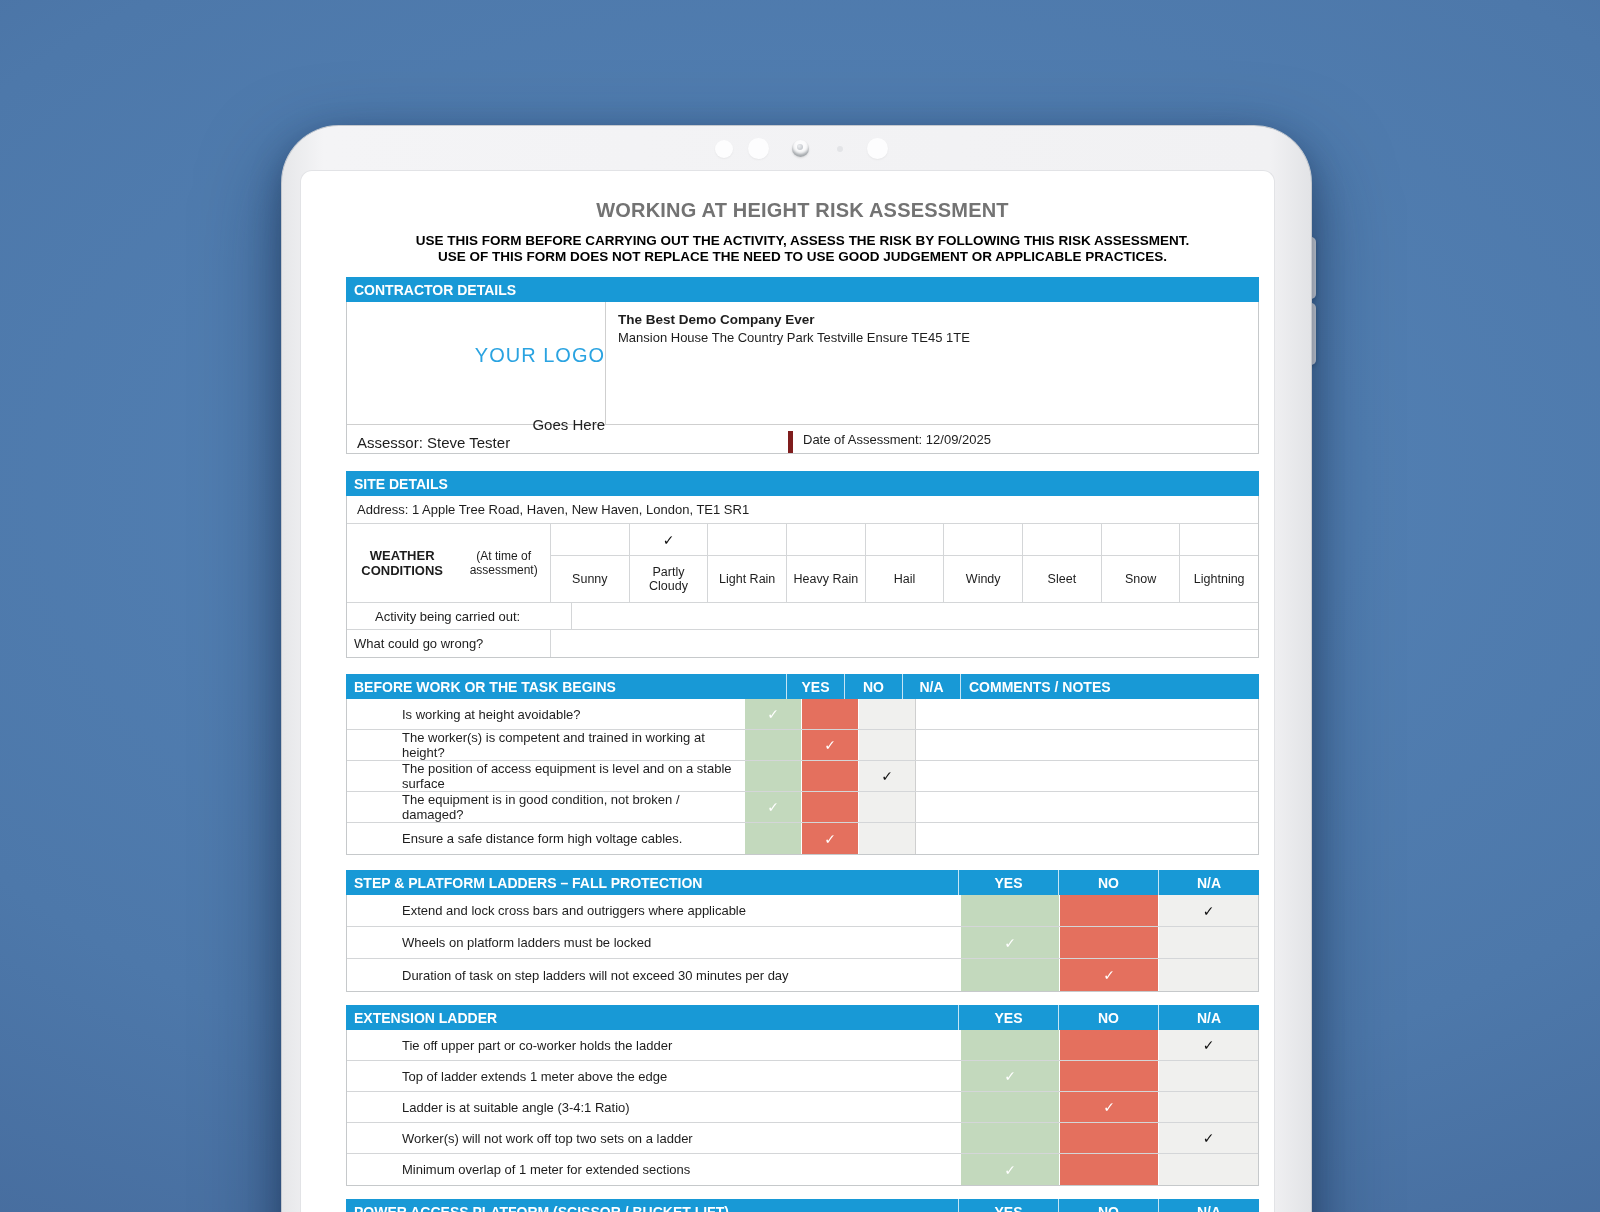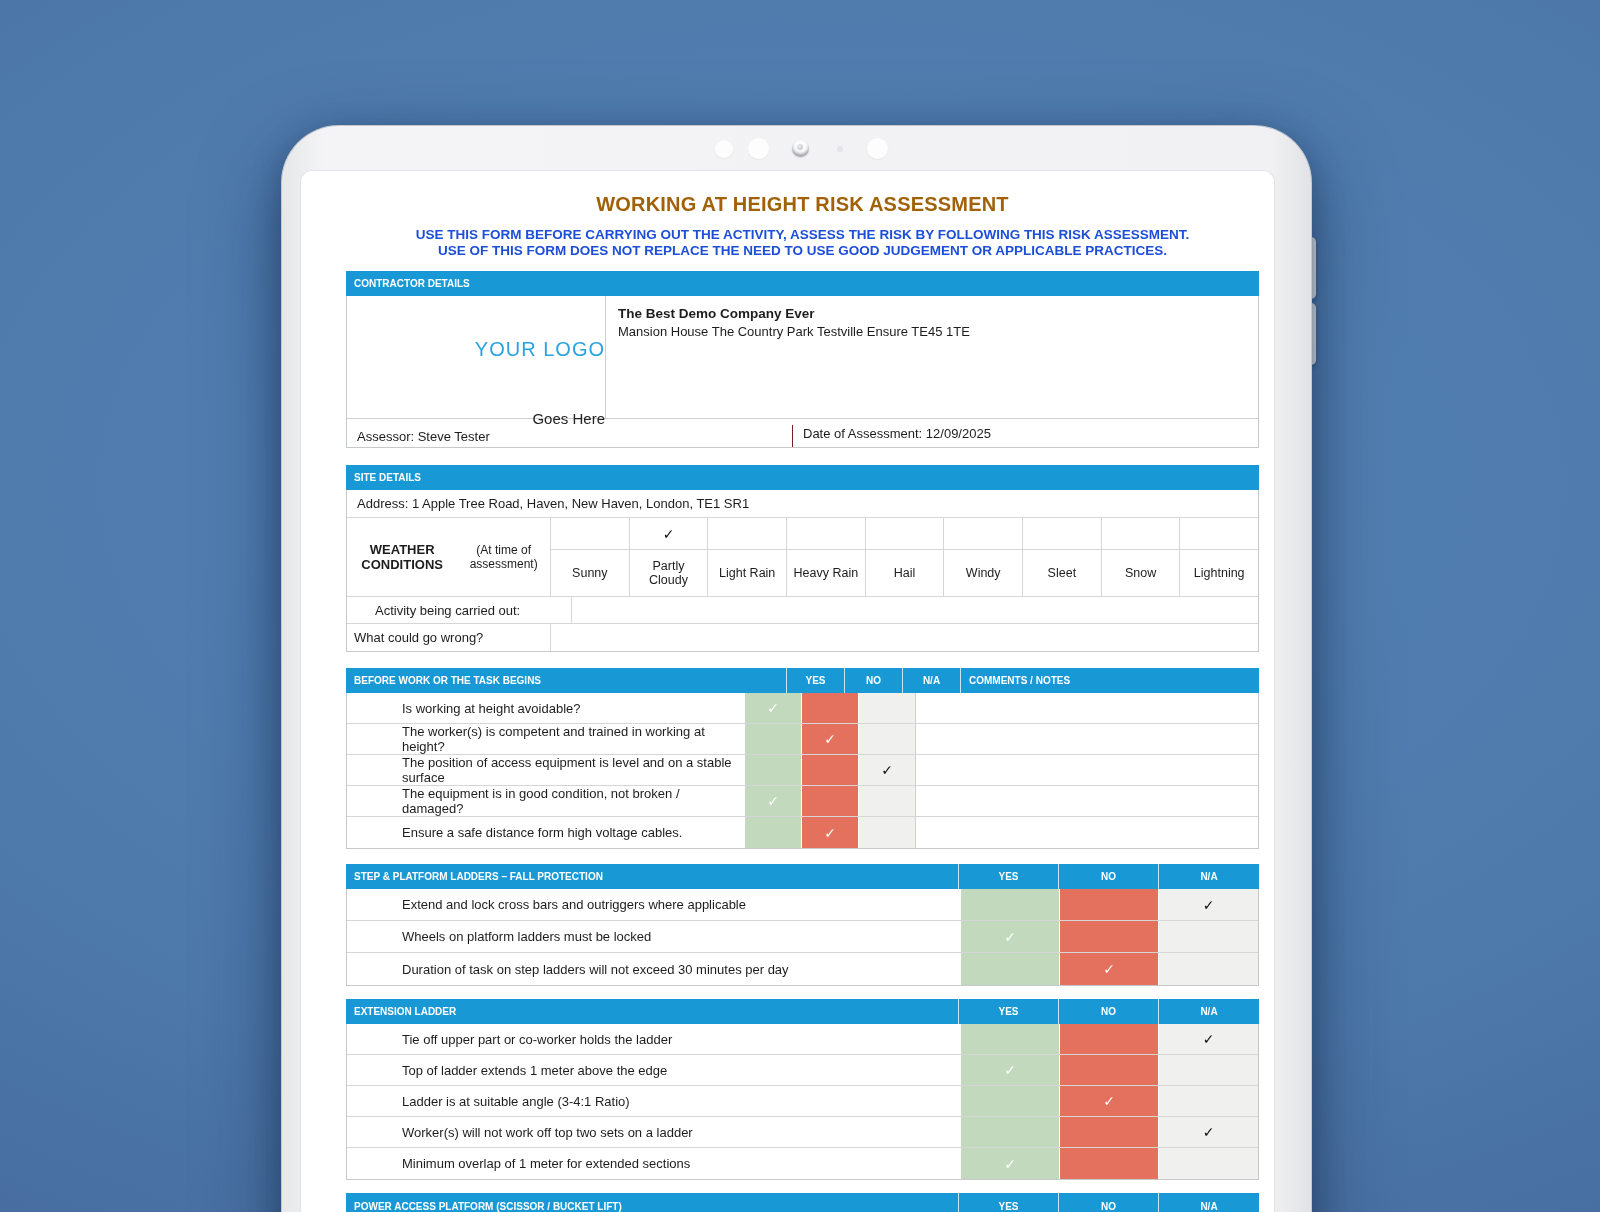--- a/index.html
+++ b/index.html
@@ -22,24 +22,24 @@
   .lens{left:510px;top:14px;width:17px;height:17px;background:#fbfbfc;
     box-shadow:inset 0 -3px 3px rgba(90,96,104,.55),0 1px 2px rgba(0,0,0,.12);}
   .lens::after{content:"";position:absolute;left:5px;top:4px;width:6px;height:6px;border-radius:50%;
     background:radial-gradient(circle at 35% 35%, #eceef0 0%, #c7cacf 70%);}
   .dot{left:555px;top:20px;width:6px;height:6px;background:#e3e4e7;}
   .c3{left:585px;top:12px;width:21px;height:21px;background:#fdfdfe;box-shadow:0 1px 2px rgba(0,0,0,.05);}
   .screen{position:absolute;left:18px;top:44px;width:973px;height:1156px;background:#fff;
     border:1px solid #e2e3e6;border-bottom:none;border-radius:12px 12px 0 0;overflow:hidden;}
   
   .doc{position:absolute;left:45px;top:0;width:913px;color:#1d1d1d;}
-  .title{margin-top:22px;text-align:center;color:#a16207;font-size:20px;font-weight:700;letter-spacing:.2px;height:23px;line-height:23px;}
-  .subtitle{margin-top:11px;text-align:center;font-weight:700;font-size:13.5px;line-height:16px;color:#1d4ed8;}
+  .title{margin-top:28px;text-align:center;color:#737373;font-size:20px;font-weight:700;letter-spacing:.2px;height:23px;line-height:23px;}
+  .subtitle{margin-top:11px;text-align:center;font-weight:700;font-size:13.5px;line-height:16px;color:#000000;}
   .sec{margin-top:0;}
-  .bar{display:flex;background:#1899d6;color:#fff;font-weight:700;font-size:10px;height:25px;align-items:stretch;}
+  .bar{display:flex;background:#1899d6;color:#fff;font-weight:700;font-size:14px;height:25px;align-items:stretch;}
   .bar .bt{flex:1;padding-left:8px;display:flex;align-items:center;}
   .bar .bh{display:flex;align-items:center;justify-content:center;border-left:1px solid rgba(255,255,255,.75);}
   .tbl{border:1px solid #c6c9cb;border-top:none;background:#fff;}
   .row{display:flex;border-bottom:1px solid #d4d6d8;align-items:stretch;box-sizing:border-box;}
   .row:last-child{border-bottom:none;}
   .c{box-sizing:border-box;display:flex;align-items:center;font-size:13px;}
   .lab{padding-left:7px;margin-left:48px;}
   .w57{width:57px;}
   .w99{width:99px;}
   .w100{width:100px;}
@@ -53,21 +53,21 @@
   .mk.b{color:#111;}
   .h27{height:27px;} .h31{height:31px;} .h32{height:32px;}
   
   .contractor-body{height:122px;display:flex;}
   .logo-cell{width:259px;border-right:1px solid #cfcfcf;box-sizing:border-box;display:flex;flex-direction:column;align-items:flex-end;justify-content:center;gap:48px;}
   .logo-txt1{color:#2aa3e1;font-size:20px;letter-spacing:1px;margin-top:2px;}
   .logo-txt2{color:#222;font-size:15px;margin-top:1px;}
   .info-cell{flex:1;padding:10px 12px;font-size:13px;}
   .info-name{font-weight:700;font-size:13.5px;margin-bottom:3px;}
   .split{display:flex;height:28px;border-top:1px solid #cfcfcf;}
-  .split .c1x{width:446px;border-right:1px solid #7f1d1d;box-sizing:border-box;display:flex;align-items:center;padding-left:10px;font-size:13px;margin-top:6px;}
+  .split .c1x{width:446px;border-right:5px solid #7f1d1d;box-sizing:border-box;display:flex;align-items:center;padding-left:10px;font-size:15px;margin-top:6px;}
   .split .c2x{flex:1;display:flex;align-items:center;padding-left:10px;font-size:13px;}
   
   .addr{height:28px;display:flex;align-items:center;padding-left:10px;font-size:13px;border-bottom:1px solid #d4d6d8;box-sizing:border-box;}
   .weather{display:flex;border-bottom:1px solid #d4d6d8;}
   .wlabel{width:204px;box-sizing:border-box;border-right:1px solid #d4d6d8;display:flex;flex-direction:row;align-items:center;justify-content:center;text-align:center;}
   .wlabel .l1{font-weight:700;font-size:13px;}
   .wlabel .l2{font-size:12px;}
   .wgrid{flex:1;display:flex;flex-direction:column;}
   .wrow1{display:flex;height:31px;border-bottom:1px solid #d4d6d8;}
   .wrow2{display:flex;height:46px;}

